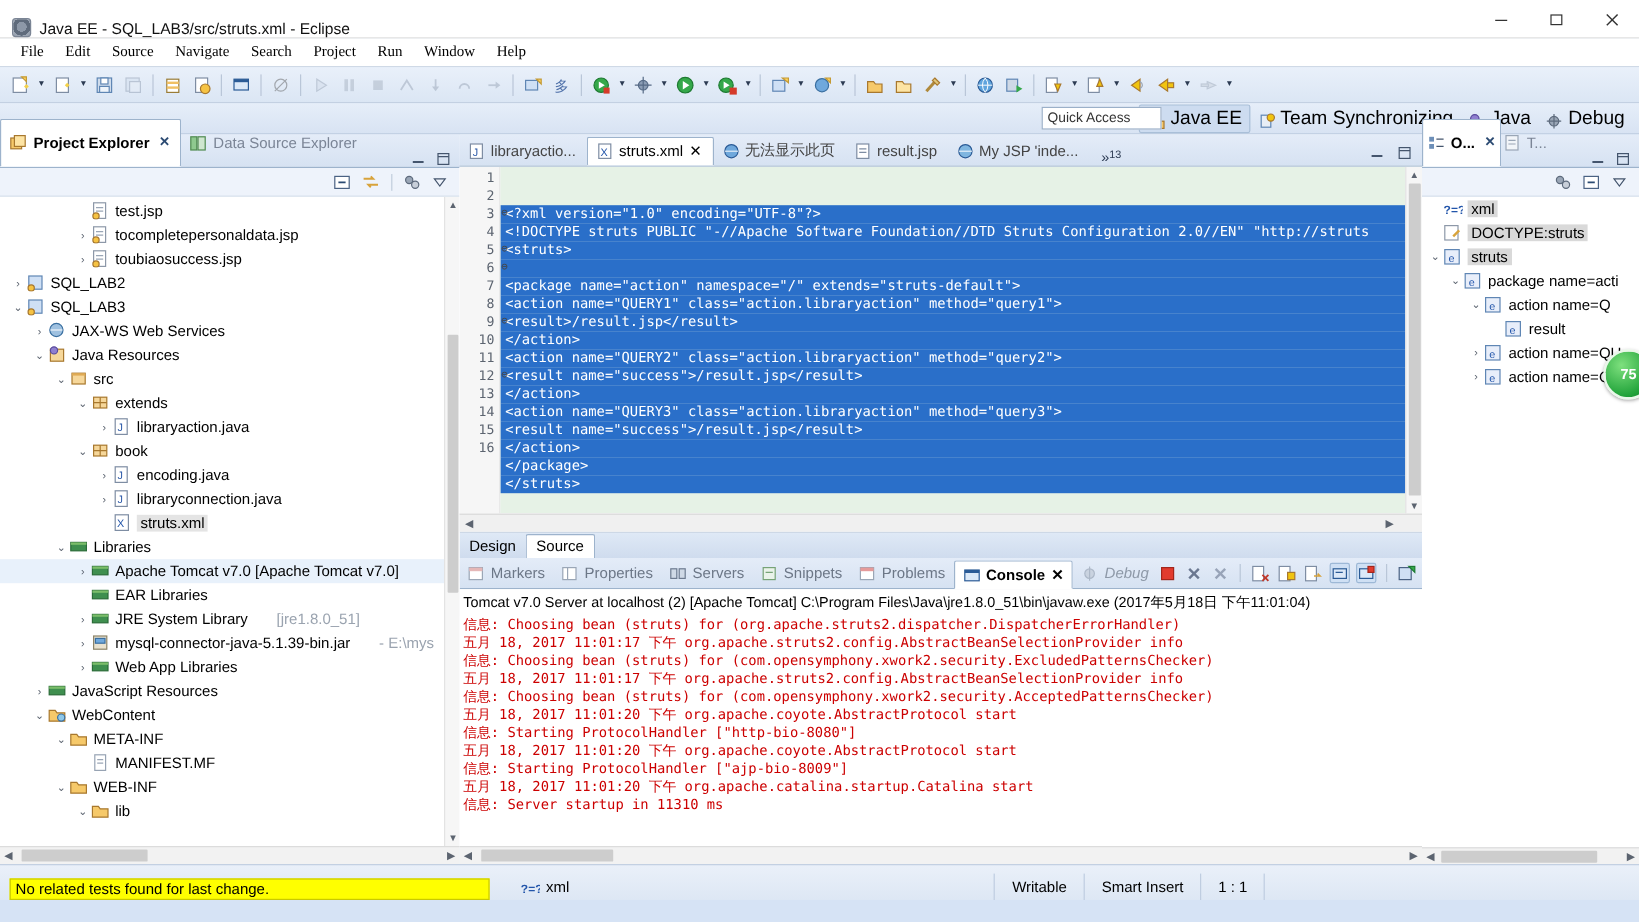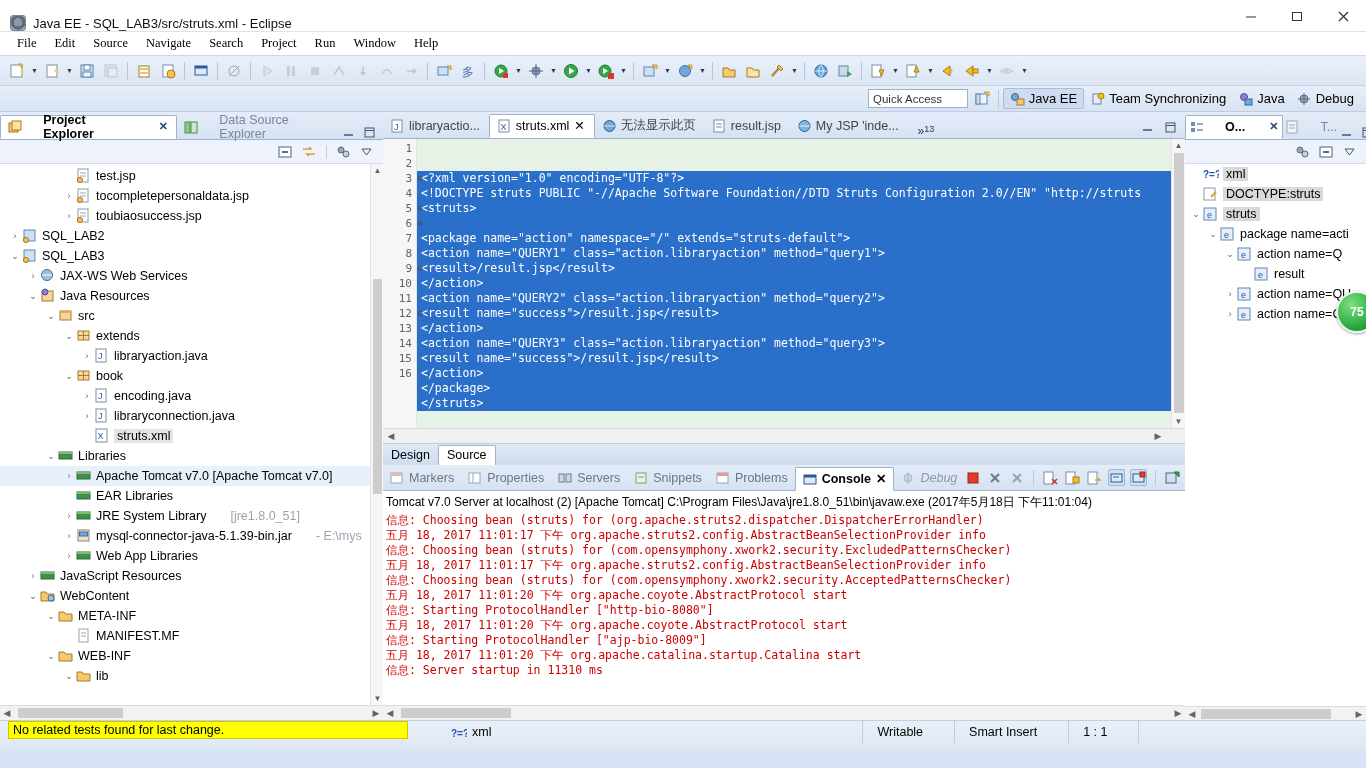--- a/index.html
+++ b/index.html
@@ -43,34 +43,34 @@
   .perspbar {
     height:26px; background:linear-gradient(#e6eef9,#d8e3f3);
     display:flex; align-items:center; justify-content:flex-end; padding-right:6px;
     border-bottom:1px solid #bfcde0; position:relative;
   }
   .quick-access {
     position:absolute; left:868px; top:3px; width:100px; height:19px;
     background:#fff; border:1px solid #9bb0c9; font-size:11.5px;
     display:flex; align-items:center; padding-left:4px; color:#333;
   }
-  .persp-item { display:flex; align-items:flex-end; gap:4px; padding:2px 6px; font-size:13px; }
+  .persp-item { display:flex; align-items:flex-end; gap:4px; padding:2px 6px; font-size:16px; }
   .persp-item.active { background:#cddcf0; border:1px solid #a9bfd8; border-radius:2px; }
   
   .workbench { display:flex; height:608px; }
   .col-left { width:383px; display:flex; flex-direction:column; background:#f0f4fa; }
   .col-mid { width:802px; display:flex; flex-direction:column; }
   .col-right { width:181px; display:flex; flex-direction:column; }
 
   .view-tabs {
     height:28px; display:flex; align-items:flex-end; gap:0;
     background:linear-gradient(#e4ecf8,#d6e2f2); position:relative;
     border-bottom:1px solid #9db3cc;
   }
-  .vtab { display:flex; align-items:center; gap:21px; padding:4px 8px 5px 7px; font-size:12.5px; height:24px;}
+  .vtab { display:flex; align-items:center; gap:5px; padding:4px 8px 5px 7px; font-size:12.5px; height:40px;}
   .vtab.active { background:#fff; border:1px solid #9db3cc; border-bottom:1px solid #fff; font-weight:bold; border-radius:2px 2px 0 0;}
   .vtab.inactive { color:#7b8596; }
   .vtab .close-x { font-size:11px; color:#2b4a72; margin-left:3px; }
   .vt-right { margin-left:auto; display:flex; align-items:center; gap:8px; padding-right:7px; }
   .mini-btn { width:13px; height:13px; display:flex; align-items:center; justify-content:center;}
   .toolstrip {
     height:24px; background:#eef3fb; display:flex; align-items:center; justify-content:flex-end;
     gap:9px; padding-right:10px; border-bottom:1px solid #d2dcea;
   }
   
@@ -142,22 +142,22 @@
   .o-ic { width:16px; height:14px; margin-right:4px; flex:0 0 16px; font-size:9px; text-align:center; line-height:13px;}
   .badge-green {
     position:absolute; right:-12px; top:127px; width:42px; height:42px; border-radius:50%;
     background:radial-gradient(circle at 35% 30%, #7ee07e, #21a33a 70%, #137a28);
     border:2px solid #e9f7e9; color:#fff; font-size:12px; font-weight:bold;
     display:flex; align-items:center; justify-content:center; box-shadow:0 1px 3px rgba(0,0,0,.35);
   }
   .o-hscroll { height:14px; background:#f2f2f2; border-top:1px solid #dcdcdc; display:flex; align-items:center; position:relative;}
   
   .statusbar {
-    height:30px; background:linear-gradient(#eaf0f9,#dde7f4); display:flex; align-items:flex-start;
-    border-top:1px solid #c3d0e2; font-size:12.5px;gap:17px;
+    height:30px; background:linear-gradient(#eaf0f9,#dde7f4); display:flex; align-items:flex-end;
+    border-top:1px solid #c3d0e2; font-size:12.5px;
   }
   .sb-yellow { background:#ffff00; border:1px solid #c9c900; padding:1px 4px; margin-left:8px; min-width:400px; }
   .sb-cell { padding:0 14px; border-left:1px solid #bfcde0; height:22px; display:flex; align-items:center;}
   .sb-cell.nobar { border-left:none; }
   svg { display:block; }
 </style>
 </head>
 <body>
 
 <div class="titlebar">

